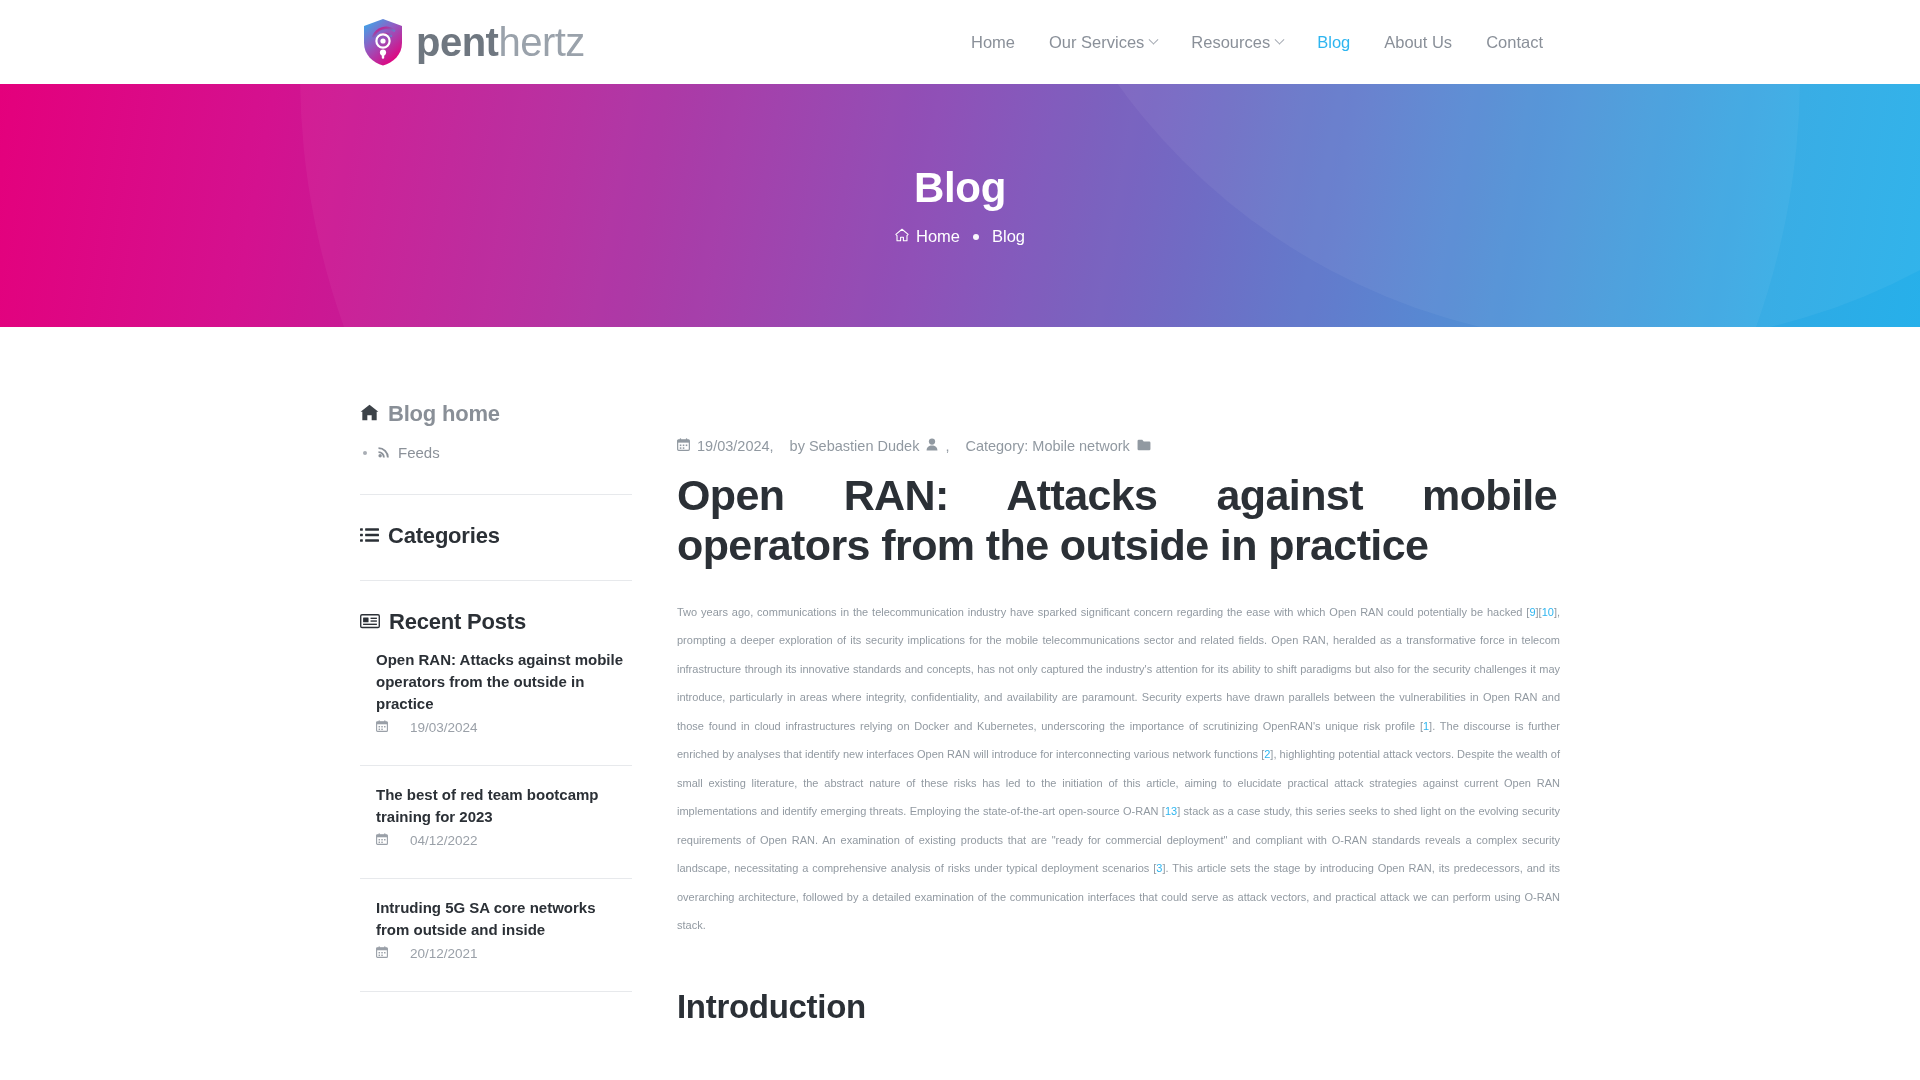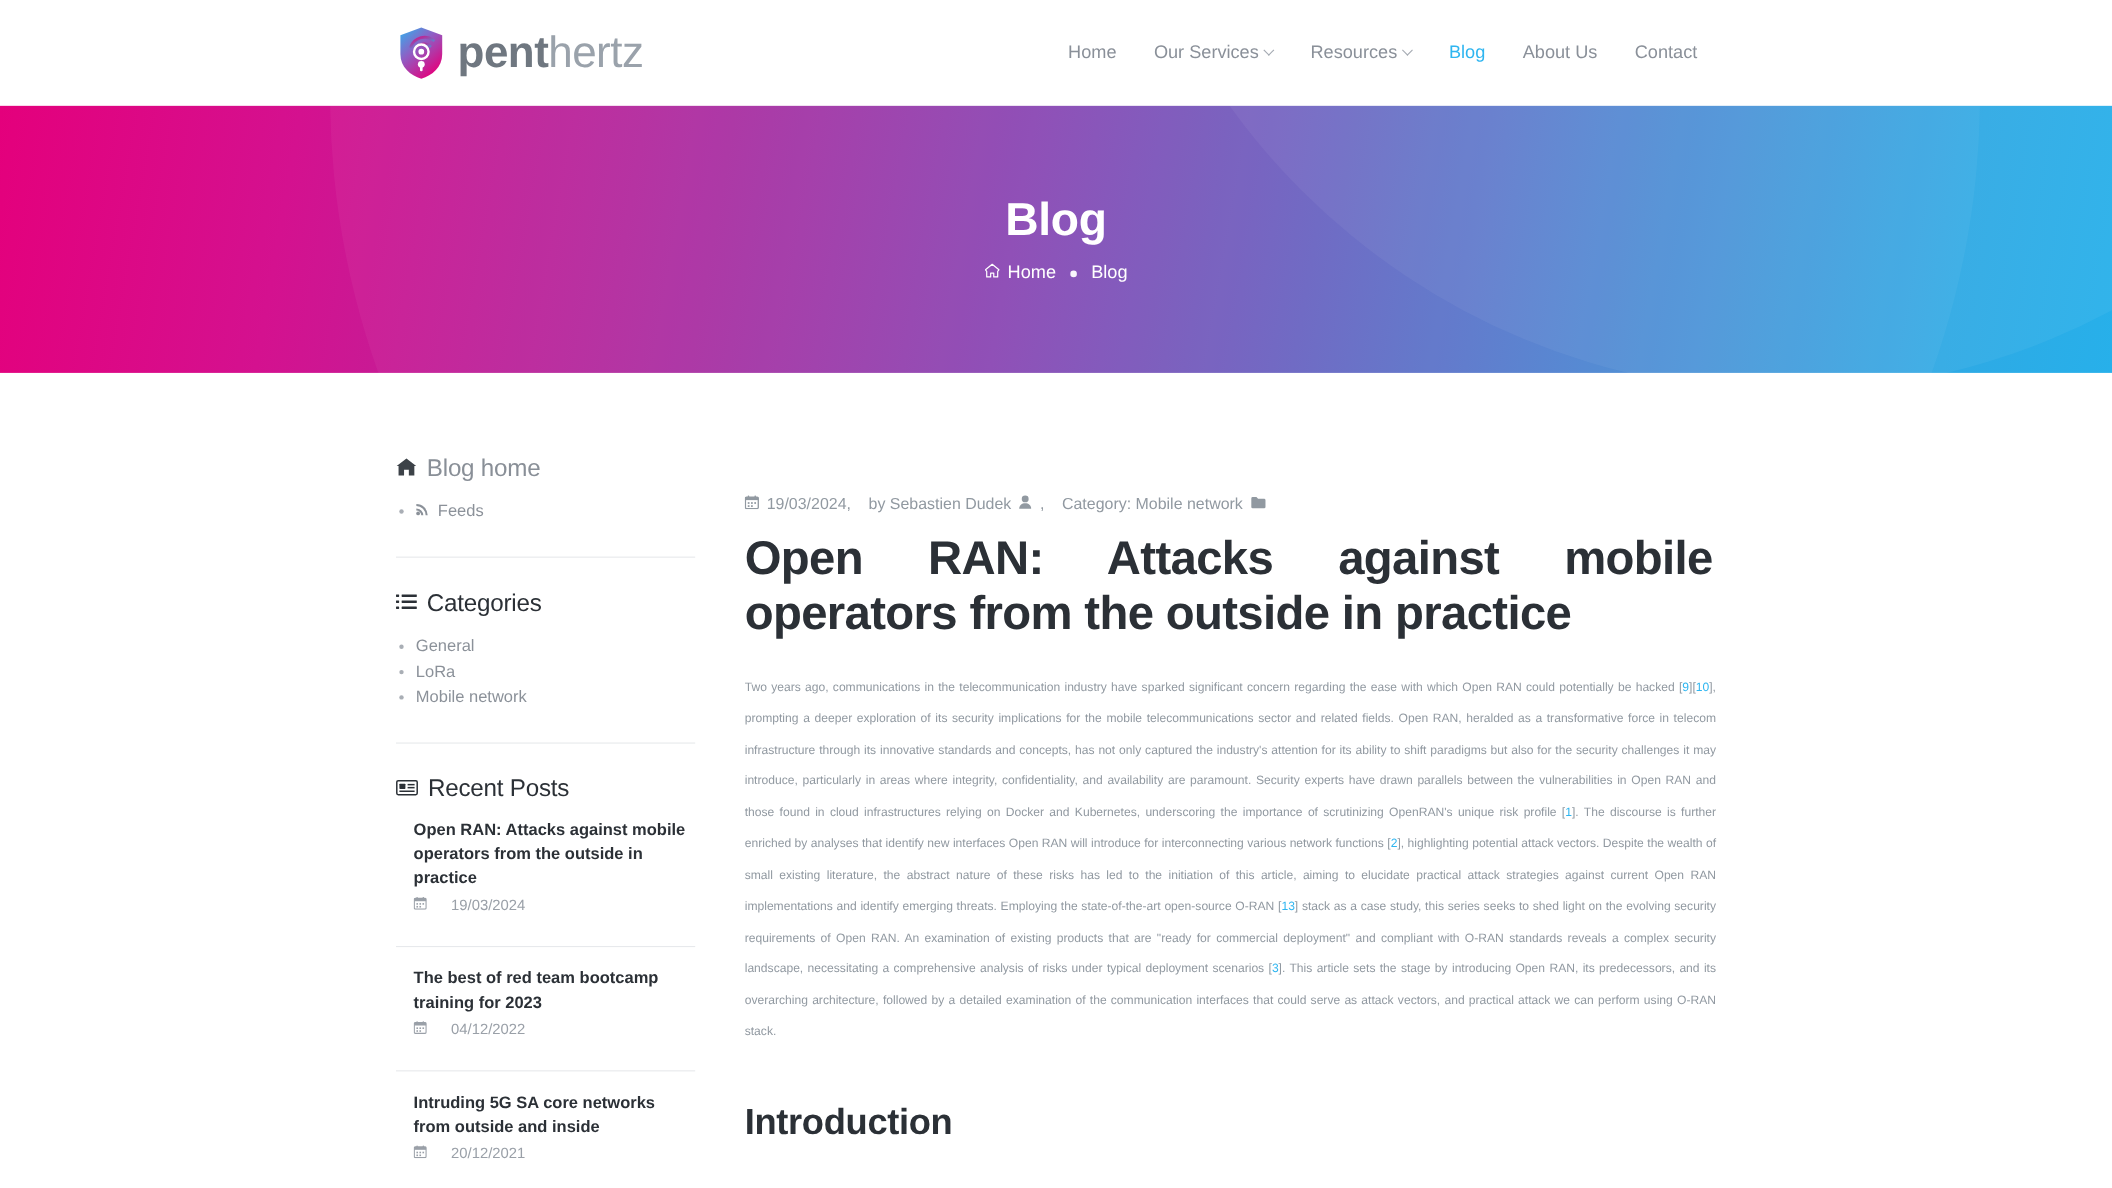--- a/index.html
+++ b/index.html
@@ -8,21 +8,21 @@
     width: 1920px;
     height: 1080px;
     overflow: hidden;
     background: #ffffff;
     font-family: "Liberation Sans", sans-serif;
     -webkit-font-smoothing: antialiased;
   }
 
   
   .site-header {
-    height: 96px;
+    height: 84px;
     display: flex;
     align-items: center;
     background: #ffffff;
     padding: 0 0 0 0;
     position: relative;
     z-index: 20;
   }
   .header-inner {
     width: 1200px;
     margin: 0 auto;
@@ -142,21 +142,21 @@
   .sidebar { width: 272px; flex: none; padding-right: 0; }
   .content { flex: 1; padding-left: 45px; }
 
   
   .side-block { margin-bottom: 0; }
   .side-head {
     display: flex;
     align-items: center;
     gap: 9px;
     font-size: 22px;
-    font-weight: 400;
+    font-weight: 700;
     color: #2b3036;
     letter-spacing: -0.2px;
     margin-bottom: 14px;
     line-height: 1.2;
   }
   .side-head.muted { color: #898f97; }
   .side-list { list-style: none; }
   .side-list li {
     position: relative;
     padding-left: 18px;
@@ -372,37 +372,20 @@
             <rect x="0" y="1" width="3" height="2.4" rx="0.4"></rect>
             <rect x="0" y="6.8" width="3" height="2.4" rx="0.4"></rect>
             <rect x="0" y="12.6" width="3" height="2.4" rx="0.4"></rect>
             <rect x="5.4" y="1" width="14.6" height="2.4" rx="0.4"></rect>
             <rect x="5.4" y="6.8" width="14.6" height="2.4" rx="0.4"></rect>
             <rect x="5.4" y="12.6" width="14.6" height="2.4" rx="0.4"></rect>
           </svg>
         </span>
         <span>Categories</span>
       </div>
-      <ul class="side-list">
-        <li>
-          <a href="#">
-              <span>General</span>
-            </a>
-        </li>
-        <li>
-          <a href="#">
-              <span>LoRa</span>
-            </a>
-        </li>
-        <li>
-          <a href="#">
-              <span>Mobile network</span>
-            </a>
-        </li>
-      </ul>
     </div>
 
     <div class="side-divider"></div>
 
     <div class="side-block">
       <div class="side-head">
         <span class="ico">
           <svg width="20" height="16" viewBox="0 0 22 17" xmlns="http://www.w3.org/2000/svg">
             <rect x="0.8" y="1.6" width="20.4" height="14" rx="1.4" fill="none" stroke="#2b3036" stroke-width="1.5"></rect>
             <rect x="3.4" y="4.6" width="6" height="5.2" rx="0.6" fill="#2b3036"></rect>

